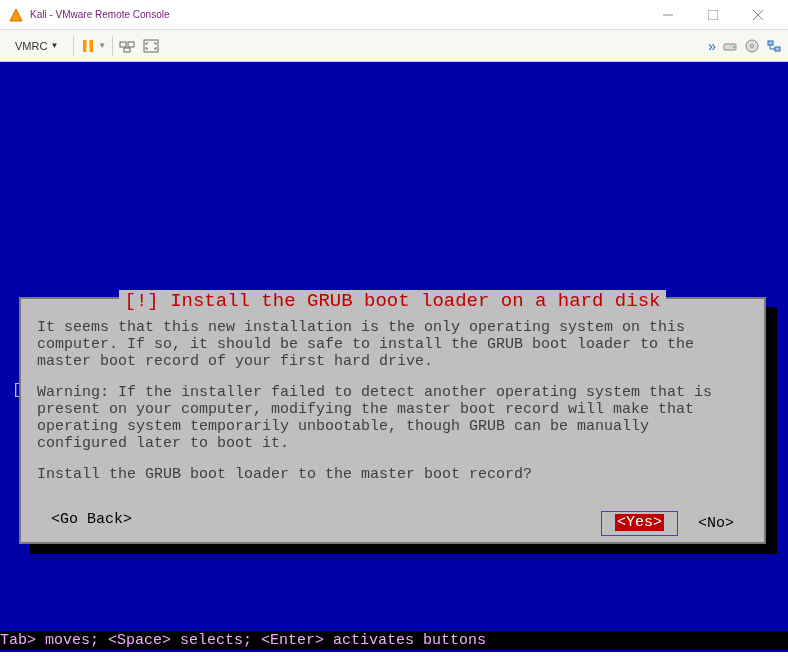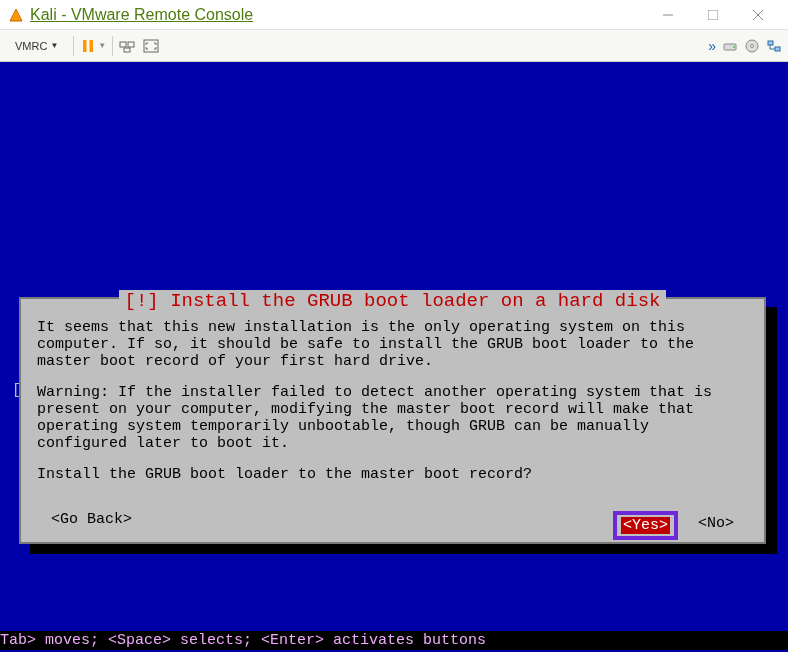--- a/index.html
+++ b/index.html
@@ -1,42 +1,42 @@
 <!DOCTYPE html>
 <html><head>
 <meta charset="utf-8">
 <style>
 * { margin: 0; padding: 0; box-sizing: border-box; }
 body { width: 788px; height: 657px; overflow: hidden; font-family: Arial, sans-serif; background: #fff; }
 
 .titlebar { height: 30px; background: #fff; display: flex; align-items: center; padding: 0 8px; border-bottom: 1px solid #e0e0e0; }
 .titlebar-icon { width: 16px; height: 16px; margin-right: 6px; }
-.titlebar-text { font-size: 16px; color: #4d7c0f; flex: 1; text-decoration: underline; }
+.titlebar-text { font-size: 10px; color: #701a75; flex: 1; }
 .win-controls { display: flex; gap: 0; }
 .win-btn { width: 45px; height: 28px; display: flex; align-items: center; justify-content: center; color: #888; font-size: 13px; }
 .win-btn svg { width: 10px; height: 10px; }
 
 .toolbar { height: 32px; background: #f7f7f3; display: flex; align-items: center; padding: 0 6px; border-bottom: 1px solid #d0d0c8; }
 .toolbar-btn { padding: 4px 8px; font-size: 11px; color: #333; display: flex; align-items: center; gap: 3px; border: 1px solid transparent; border-radius: 2px; }
 .toolbar-sep { width: 1px; height: 20px; background: #d0d0c8; margin: 0 6px; }
 .toolbar-icon { width: 16px; height: 16px; display: flex; align-items: center; justify-content: center; }
 .toolbar-right { margin-left: auto; display: flex; gap: 6px; align-items: center; }
 
 .console { width: 788px; height: 590px; background: #0000a8; position: relative; font-family: 'Courier New', monospace; }
 
 .dialog-shadow { position: absolute; left: 30px; top: 245px; width: 747px; height: 247px; background: #000; }
 .dialog { position: absolute; left: 19px; top: 235px; width: 747px; height: 247px; background: #bfbfbf; border: 2px solid #7a7a7a; }
 .dialog-title-row { position: absolute; top: -9px; left: 0; right: 0; text-align: center; }
 .dialog-title { display: inline-block; background: #bfbfbf; color: #c00000; font-size: 19px; padding: 0 6px; font-family: 'Courier New', monospace; }
-.dialog-body { padding: 20px 16px 12px; color: #000000; font-size: 15px; line-height: 17px; font-family: 'Courier New', monospace; }
+.dialog-body { padding: 20px 16px 12px; color: #404040; font-size: 15px; line-height: 17px; font-family: 'Courier New', monospace; }
 .dialog-body p { margin-bottom: 14px; white-space: pre-wrap; }
 .dialog-buttons { display: flex; padding: 2px 30px 0; color: #000; font-size: 15px; font-family: Liberation Mono, monospace; }
 .btn-goback { }
 .btn-spacer { flex: 1; }
-.btn-yes-wrap { border: 4px solid #6d28d9; padding: 2px 4px; margin-right: 20px; }
+.btn-yes-wrap { border: 1px solid #6d28d9; padding: 2px 13px; margin-right: 20px; }
 .btn-yes { background: #c00000; color: #fff; padding: 0 2px; }
 .btn-no { padding: 4px 0; }
 
 .statusbar { position: absolute; bottom: 2px; left: 0; right: 0; color: #f0abfc; background: #000; font-size: 15px; font-family: 'Courier New', monospace; padding: 1px 0; }
 
 .side-bracket { position: absolute; left: 12px; top: 320px; color: #bfbfbf; font-size: 15px; font-family: 'Courier New', monospace; }
 </style>
 </head>
 <body>
 

